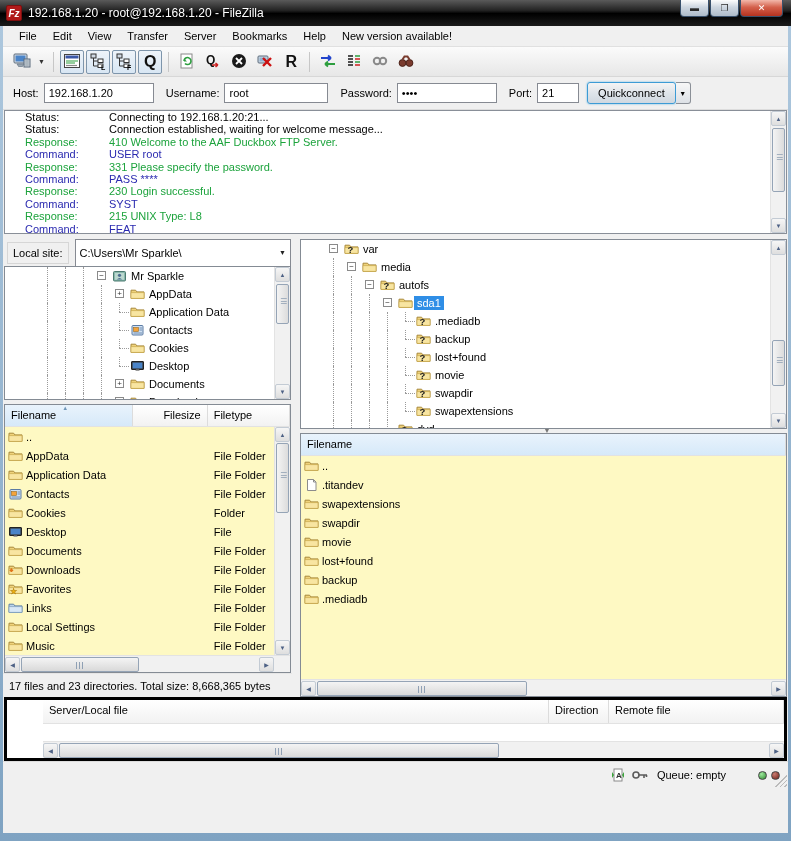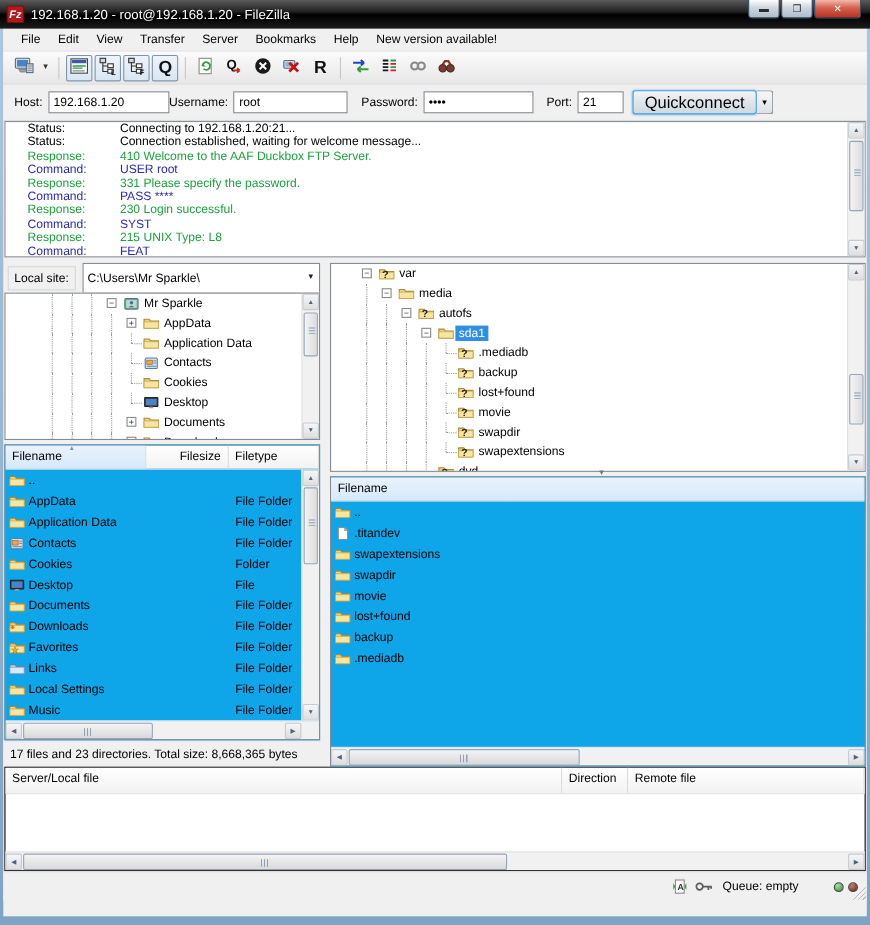--- a/index.html
+++ b/index.html
@@ -24,21 +24,21 @@
 
   .toolbar { height:30px; display:flex; align-items:center; padding-left:6px; background:linear-gradient(#fbfbfb,#e7e7e7); border-bottom:1px solid #d7d7d7; }
   .tbtn { width:24px; height:24px; display:flex; align-items:center; justify-content:center; margin:0 1px; border:1px solid transparent; border-radius:2px;}
   .tbtn.pressed { border:1px solid #7e95ab; background:linear-gradient(#eef4fa,#d8e6f3); }
   .tbsep { width:1px; height:20px; background:#c7c7c7; margin:0 5px; }
   .tbdrop { width:13px; height:24px; display:flex; align-items:center; justify-content:center; font-size:7px; color:#333;}
 
   .quickbar { height:33px; display:flex; align-items:center; padding-left:10px; background:#f0f0f0; border-bottom:1px solid #dcdcdc; }
   .qlabel { margin-right:5px; white-space:nowrap; }
   .qinput { height:20px; border:1px solid #868a92; background:#fff; padding:2px 4px; font-family:inherit; font-size:11px; }
-  .qc-btn { height:22px; margin-left:8px; padding:0 10px; border:1px solid #3c9bd5; box-shadow:0 0 2px #5db2e0; background:linear-gradient(#f4f4f4,#dfe5ea 50%,#d0d8e0); border-radius:3px; font-family:inherit; font-size:15px; }
+  .qc-btn { height:22px; margin-left:8px; padding:0 10px; border:1px solid #3c9bd5; box-shadow:0 0 2px #5db2e0; background:linear-gradient(#f4f4f4,#dfe5ea 50%,#d0d8e0); border-radius:3px; font-family:inherit; font-size:11px; }
   .qc-drop { height:22px; width:15px; border:1px solid #8b9097; border-left:none; background:linear-gradient(#f7f7f7,#dde1e6); font-size:7px; display:flex; align-items:center; justify-content:center; border-radius:0 3px 3px 0;}
 
   
   .log { height:124px; background:#fff; border:1px solid #898f98; position:relative; overflow:hidden; margin:0 1px; }
   .logline { display:flex; line-height:12.4px; white-space:nowrap; }
   .loglabel { width:104px; padding-left:20px; flex:none; }
   .log .status { color:#000; } .log .response { color:#1ca33c; } .log .command { color:#2a2ab0; }
 
   .hsplitter { height:5px; }
 
@@ -65,21 +65,21 @@
   .gcell.stub::after { content:""; position:absolute; left:8px; right:0; top:9px; border-top:1px dotted #9a9a9a; }
   .expander { width:9px; height:9px; border:1px solid #8a8a8a; background:#fff; position:absolute; left:4px; top:4px; font-size:8px; line-height:7px; text-align:center; color:#333;}
   .ticon { width:17px; display:flex; align-items:center; justify-content:center; flex:none; }
   .tlabel { padding:1px 3px; }
   .tlabel.selected { background:#2f8ee6; color:#fff; }
 
   .treesplit { height:4px; position:relative;}
   .collapse-grip { position:absolute; left:50%; top:-2px; font-size:7px; color:#777; }
 
   
-  .filelist { background:#0ea5e9; border:1px solid #848b94; margin:0 1px; position:relative; overflow:hidden; flex:1; display:flex; flex-direction:column;}
+  .filelist { background:#fef9c3; border:1px solid #848b94; margin:0 1px; position:relative; overflow:hidden; flex:1; display:flex; flex-direction:column;}
   .flheader { height:22px; display:flex; border-bottom:1px solid #e2e2e2; background:linear-gradient(#fff,#f2f2f2); flex:none;}
   .flcol { border-right:1px solid #dcdcdc; padding:4px 6px 0 6px; position:relative; white-space:nowrap; overflow:hidden;}
   .flcol.sorted { background:linear-gradient(#e9f3fc,#d6e9f9); }
   .sortarrow { position:absolute; top:0px; left:45%; font-size:6px; color:#7096b8; }
   .flbody { flex:1; overflow:hidden; position:relative;}
   .frow { height:19px; display:flex; align-items:center; white-space:nowrap;}
   .fcell { padding:0 6px; overflow:hidden; }
   .ficon { width:18px; padding-left:3px; flex:none; display:flex; align-items:center;}
 
   
@@ -90,21 +90,21 @@
   .vthumb::after{ content:"☰"; position:absolute; left:3px; top:50%; margin-top:-7px; font-size:8px; color:#8fa0b4;}
   .hscroll { height:17px; background:#f1f1f1; display:flex; align-items:center; position:relative; flex:none; border-top:1px solid #e3e3e3;}
   .harrow { width:15px; height:15px; display:flex; align-items:center; justify-content:center; font-size:6px; color:#4d6185; background:linear-gradient(#f6f6f6,#dedede); border:1px solid #c3cbd4; border-radius:2px; flex:none;}
   .harrow.right { position:absolute; right:0; }
   .hthumb { position:absolute; left:16px; height:15px; top:1px; background:linear-gradient(#f4f4f4,#d9d9d9); border:1px solid #95a4b6; border-radius:2px;}
   .hthumb::after{ content:""; position:absolute; left:50%; top:4px; width:7px; height:7px; margin-left:-4px; background:repeating-linear-gradient(90deg,#8fa0b4 0 1px,transparent 1px 3px);}
 
   .panestatus { height:24px; display:flex; align-items:center; padding:0 6px; background:#f0f0f0; border-top:1px solid #e6e6e6; white-space:nowrap; overflow:hidden;}
 
   
-  .queue { height:95px; display:flex; flex-direction:column; background:#fff; border:1px solid #000000; margin:0 1px;}
+  .queue { height:64px; display:flex; flex-direction:column; background:#fff; border:3px solid #000000; margin:0 1px;padding-left:36px;}
   .qheader { height:24px; display:flex; background:linear-gradient(#fff,#f2f2f2); border-bottom:1px solid #e2e2e2; flex:none;}
   .qbody { flex:1; }
   .tabsrow { height:26px; display:flex; align-items:flex-start; padding:2px 0 0 4px; background:#f0f0f0;}
   .tab { padding:4px 12px 3px; border:1px solid #9a9a9a; border-bottom:none; border-radius:3px 3px 0 0; background:linear-gradient(#f6f6f6,#e2e2e2); margin-right:2px; }
   .tab.active { background:#fff; font-weight:bold; border-color:#808080; height:22px;}
 
   
   .statusbar { height:27px; display:flex; align-items:center; justify-content:flex-end; padding:0 8px; background:#f0f0f0; border-top:1px solid #ddd; position:relative;}
   .sbicon { margin:0 3px; display:flex; align-items:center;}
   .sbtext { margin:0 28px 0 6px; }
@@ -244,21 +244,21 @@
               <circle cx="5.5" cy="11" r="3.4" fill="#7a3b2e" stroke="#4c2118"></circle>
               <circle cx="12.5" cy="11" r="3.4" fill="#7a3b2e" stroke="#4c2118"></circle>
               <path d="M5.5 7.5 l2 -3 h3 l2 3" fill="none" stroke="#7a3b2e" stroke-width="2"></path>
             </svg></span>
         </div>
       </div>
 
     <div class="quickbar">
       <span class="qlabel">Host:</span>
       <input class="qinput" style="width: 110px;" value="192.168.1.20">
-      <span class="qlabel" style="margin-left:0">Username:</span>
+      <span class="qlabel" style="margin-left:12px">Username:</span>
       <input class="qinput" style="width: 104px;" value="root">
       <span class="qlabel" style="margin-left:12px">Password:</span>
       <input class="qinput" style="width: 100px;" value="••••">
       <span class="qlabel" style="margin-left:12px">Port:</span>
       <input class="qinput" style="width: 42px;" value="21">
       <button class="qc-btn">Quickconnect</button>
       <div class="qc-drop">
           <span>▼</span>
         </div>
     </div>

